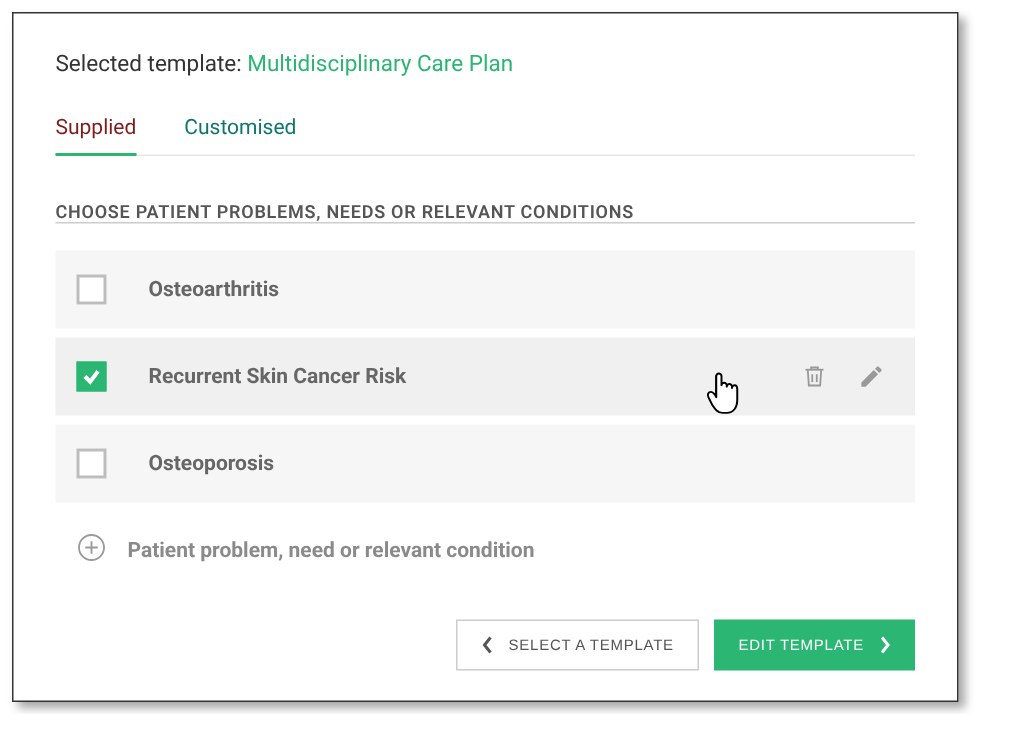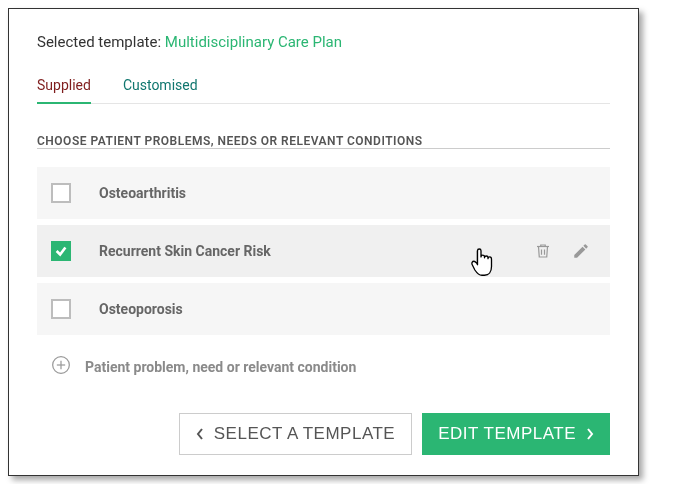--- a/index.html
+++ b/index.html
@@ -147,21 +147,21 @@
     .footer {
       display: flex;
       justify-content: flex-end;
       gap: 10px;
       margin-top: 28px;
     }
     .btn {
       display: flex;
       align-items: center;
       padding: 10px 16px;
-      font-size: 17px;
+      font-size: 10px;
       letter-spacing: 0.5px;
       font-weight: 500;
       cursor: pointer;
       border: none;
     }
     .btn-outline {
       background: #fff;
       border: 1px solid #ccc;
       color: #555;
     }

